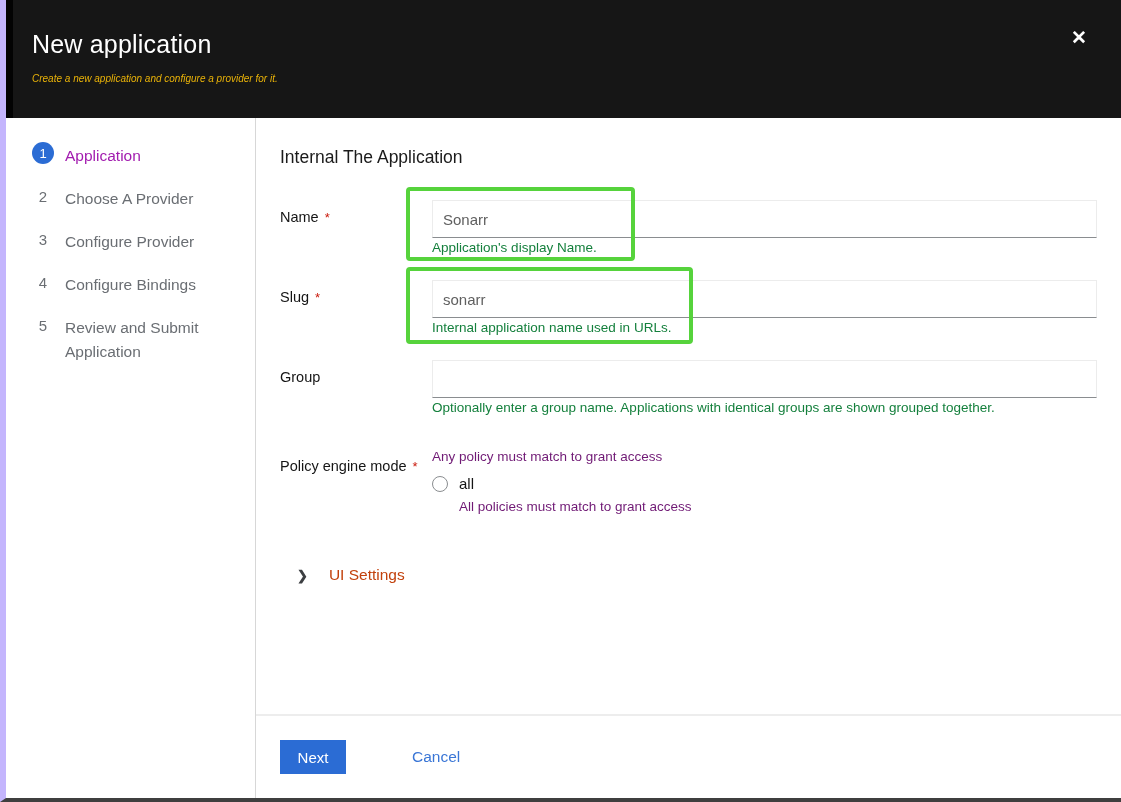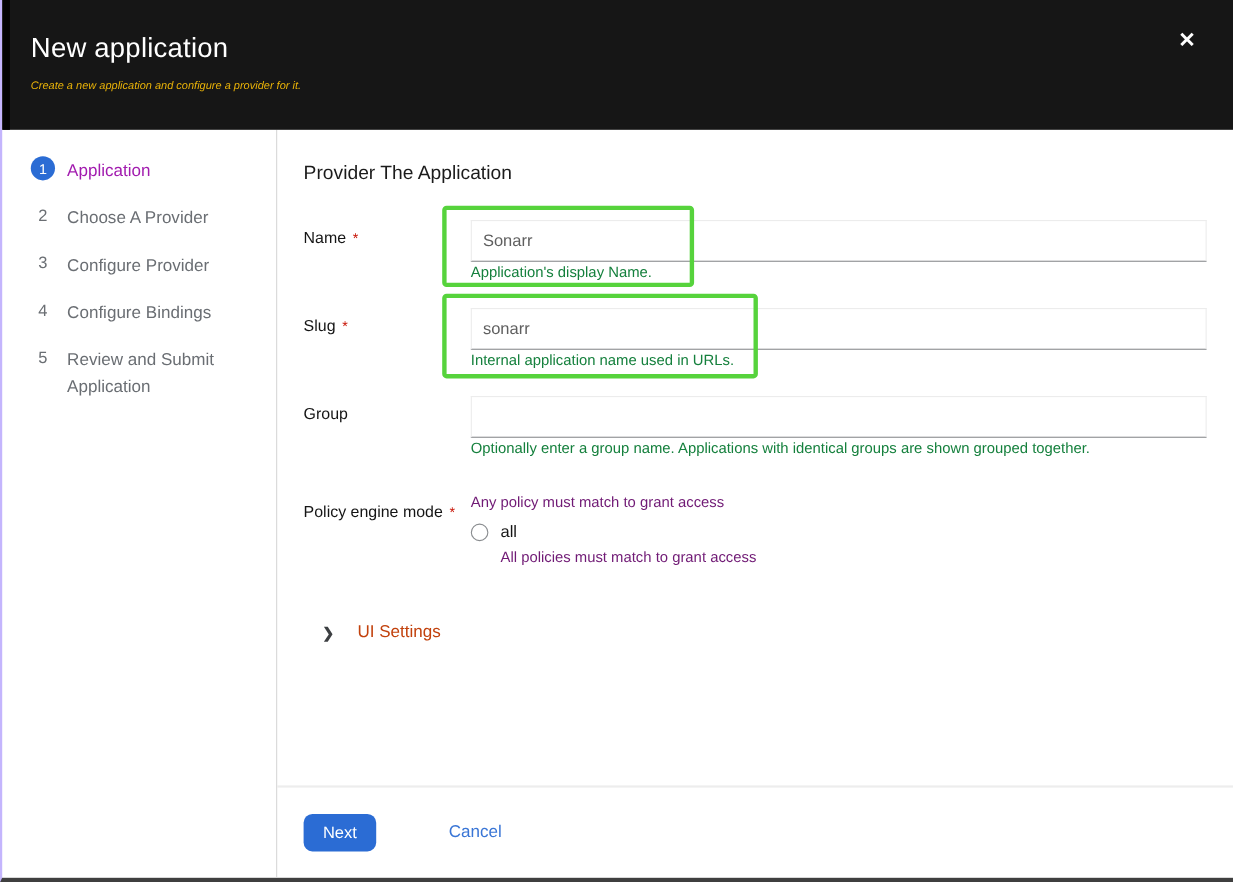--- a/index.html
+++ b/index.html
@@ -2,21 +2,21 @@
 <html><head>
 <meta charset="utf-8">
 <style>
   * { margin:0; padding:0; box-sizing:border-box; }
   html,body { background:#ffffff; }
   body { font-family:"Liberation Sans", sans-serif; }
 
   .screen {
     position:relative;
     width:1121px; height:802px;
-    border-left:2px solid #c4b5fd;
+    border-left:6px solid #c4b5fd;
     border-bottom:4px solid #3f3f3f;
     overflow:hidden;
     background:#ffffff;
   }
 
   
   .modal-header {
     position:relative;
     height:118px;
     background:#161616;
@@ -141,21 +141,21 @@
   
   .modal-footer {
     flex:0 0 84px; height:84px;
     border-top:2px solid #ededed;
     display:flex; align-items:center;
     padding-left:24px;
   }
   .next-btn {
     min-width:66px; height:34px; padding:0 16px;
     background:#2b6cd4; color:#ffffff;
-    border:none; border-radius:8px; cursor:pointer;
+    border:none; border-radius:0; cursor:pointer;
     font-family:"Liberation Sans", sans-serif;
     font-size:15px;
   }
   .cancel-link {
     margin-left:66px;
     background:none; border:none; cursor:pointer;
     font-family:"Liberation Sans", sans-serif;
     font-size:15.5px; color:#3a76d6;
   }
 </style>
@@ -192,21 +192,21 @@
       </button>
       <button class="wizard-step">
         <span class="step-num">5</span>
         <span class="step-label">Review and Submit Application</span>
       </button>
     </nav>
 
     <div class="main-col">
       <div class="main-content">
 
-        <h2 class="form-heading">Provider The Application</h2>
+        <h2 class="form-heading">Internal The Application</h2>
 
         <div class="frow">
           <div class="flabel">
             <span>Name</span><span class="req">*</span>
           </div>
           <div class="fcontrol">
             <div class="annotation name-box"></div>
             <input class="text-input" type="text" value="Sonarr" style="">
             <div class="help-text">Application's display Name.</div>
           </div>

